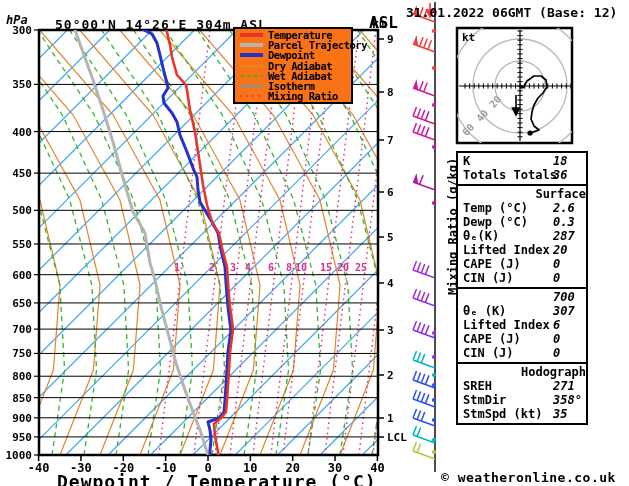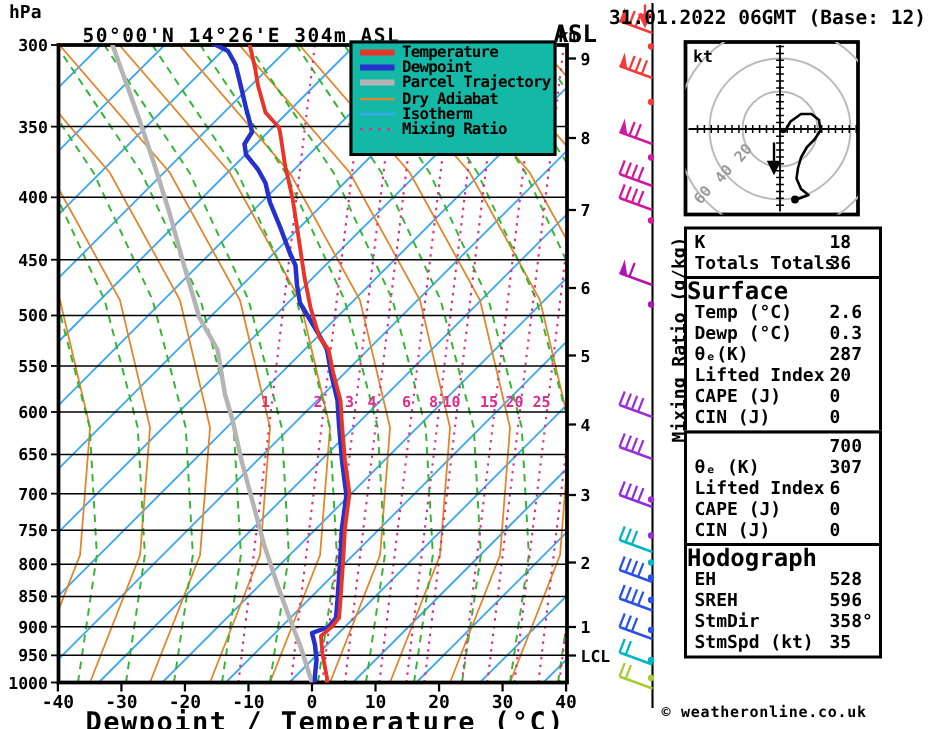--- a/index.html
+++ b/index.html
@@ -1,37 +1,37 @@
 <!DOCTYPE html>
 <html><head>
 <meta charset="utf-8">
 <style>
   html,body{margin:0;padding:0;background:#fff;}
   #stage{position:relative;width:629px;height:486px;background:#fff;overflow:hidden;
          font-family:"DejaVu Sans Mono","Liberation Mono",monospace;font-weight:bold;color:#000;}
   #chart-svg{position:absolute;left:0;top:0;}
   .ovl{position:absolute;white-space:nowrap;}
-  #hpa-label{left:6px;top:1px;font-size:12px;}
+  #hpa-label{left:6px;top:13px;font-size:12px;font-style:italic;}
   #station-title{left:55px;top:17px;font-size:13px;letter-spacing:1px;}
   #km-label{left:372px;top:1px;font-size:12px;margin-top:16px;}
   #asl-label{left:369px;top:13px;font-size:16px;}
   #date-title{left:406px;top:5px;font-size:13px;}
   #xaxis-title{left:57px;top:471px;width:300px;text-align:center;font-size:18px;letter-spacing:1px;}
   #mix-axis-label{left:384px;top:288px;font-size:12px;transform:rotate(-90deg) translateX(50%);transform-origin:center;}
-  #legend-box{left:233px;top:27px;width:138px;height:77px;background:#14b8a6;border:2px solid #000;
+  #legend-box{left:233px;top:27px;width:120px;height:77px;background:#f97316;border:2px solid #000;
               box-sizing:border-box;padding:1px 0 0 4px;}
   .lg-row{display:flex;align-items:center;height:10.2px;font-size:10.5px;letter-spacing:-0.5px;}
   .lg-swatch{width:25px;margin-right:4px;flex:none;}
   #tables{left:456px;top:151px;width:132px;}
   .tbox{border:2px solid #000;box-sizing:border-box;background:#fff;margin-top:-2px;padding:1px 0 2px 0;}
   .tbox:first-child{margin-top:0;}
   .trow{position:relative;height:14px;font-size:12px;line-height:14px;padding-left:5px;}
-  .trow .val{position:absolute;left:95px;top:0;}
-  .ttitle{height:14px;font-size:16px;line-height:14px;text-align:left;}
-  #footer-credit{left:441px;top:470px;font-size:10px;letter-spacing:0.5px;}
+  .trow .val{position:absolute;left:95px;top:0;font-style:italic;}
+  .ttitle{height:14px;font-size:12px;line-height:14px;text-align:right;}
+  #footer-credit{left:441px;top:470px;font-size:13px;letter-spacing:0.5px;}
 </style>
 </head>
 <body>
 
 <div id="stage">
   <svg id="chart-svg" width="629" height="486">
       <defs>
         <clipPath id="plotclip">
           <rect x="39" y="30" width="339" height="425"></rect>
         </clipPath>
@@ -416,35 +416,41 @@
 
   <div id="legend-box" class="ovl">
       <div class="lg-row">
         <svg width="25" height="8" class="lg-swatch">
           <line x1="1" y1="4" x2="24" y2="4" stroke="#e93528" stroke-width="4"></line>
         </svg>
         <span>Temperature</span>
       </div>
       <div class="lg-row">
         <svg width="25" height="8" class="lg-swatch">
+          <line x1="1" y1="4" x2="24" y2="4" stroke="#b4b4b4" stroke-width="4"></line>
+        </svg>
+        <span>Parcel Trajectory</span>
+      </div>
+      <div class="lg-row">
+        <svg width="25" height="8" class="lg-swatch">
           <line x1="1" y1="4" x2="24" y2="4" stroke="#2431cd" stroke-width="4"></line>
         </svg>
         <span>Dewpoint</span>
       </div>
       <div class="lg-row">
         <svg width="25" height="8" class="lg-swatch">
-          <line x1="1" y1="4" x2="24" y2="4" stroke="#b4b4b4" stroke-width="4"></line>
-        </svg>
-        <span>Parcel Trajectory</span>
-      </div>
-      <div class="lg-row">
-        <svg width="25" height="8" class="lg-swatch">
           <line x1="1" y1="4" x2="24" y2="4" stroke="#e2862c" stroke-width="1.5"></line>
         </svg>
         <span>Dry Adiabat</span>
+      </div>
+      <div class="lg-row">
+        <svg width="25" height="8" class="lg-swatch">
+          <line x1="1" y1="4" x2="24" y2="4" stroke="#2eb82e" stroke-width="1.5" stroke-dasharray="4 3"></line>
+        </svg>
+        <span>Wet Adiabat</span>
       </div>
       <div class="lg-row">
         <svg width="25" height="8" class="lg-swatch">
           <line x1="1" y1="4" x2="24" y2="4" stroke="#3aa6f2" stroke-width="1.5"></line>
         </svg>
         <span>Isotherm</span>
       </div>
       <div class="lg-row">
         <svg width="25" height="8" class="lg-swatch">
           <line x1="1" y1="4" x2="24" y2="4" stroke="#dc2e8c" stroke-width="1.5" stroke-dasharray="2 4"></line>
@@ -469,21 +475,20 @@
       </div>
       <div class="tbox">
         <div class="trow"><span class="val">700</span></div>
         <div class="trow"><span>θₑ (K)</span><span class="val">307</span></div>
         <div class="trow"><span>Lifted Index</span><span class="val">6</span></div>
         <div class="trow"><span>CAPE (J)</span><span class="val">0</span></div>
         <div class="trow"><span>CIN (J)</span><span class="val">0</span></div>
       </div>
       <div class="tbox">
         <div class="ttitle">Hodograph</div>
-        <div class="trow"><span>EH</span><span class="val">528</span></div>
-        <div class="trow"><span>SREH</span><span class="val">596</span></div>
+        <div class="trow"><span>SREH</span><span class="val">271</span></div>
         <div class="trow"><span>StmDir</span><span class="val">358°</span></div>
         <div class="trow"><span>StmSpd (kt)</span><span class="val">35</span></div>
       </div>
     </div>
 
   <div id="footer-credit" class="ovl">© weatheronline.co.uk</div>
 </div>
 
 </body></html>

